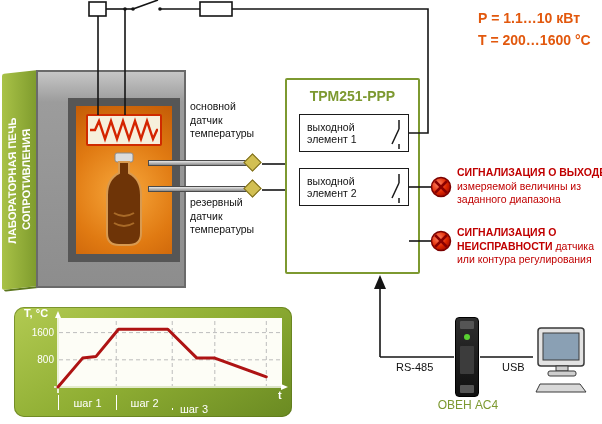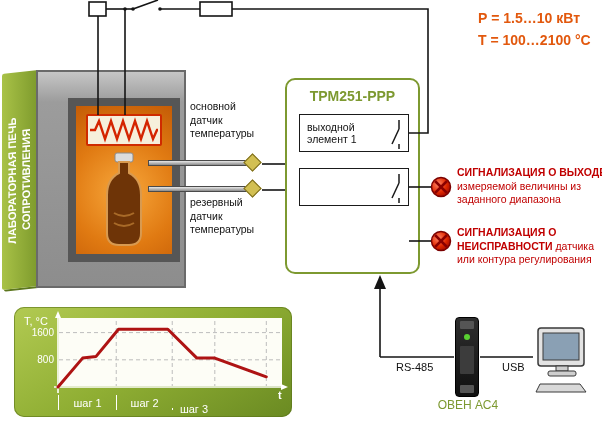--- a/index.html
+++ b/index.html
@@ -27,21 +27,21 @@
   .rod1{left:148px;top:160px;width:102px}
   .rod2{left:148px;top:186px;width:102px}
   .plug{width:13px;height:13px;background:#d2bf52;border:1.5px solid #7c6d1e;transform:rotate(45deg)}
   .plug1{left:246px;top:156px}
   .plug2{left:246px;top:182px}
   .sensor-label{width:70px;font-size:10.5px;line-height:1.3;color:#111}
   .label-main{left:190px;top:100px}
   .label-backup{left:190px;top:196px}
 
   
-  .trm-box{left:285px;top:78px;width:135px;height:196px;background:#fff;border:2px solid #7d9930;border-radius:10px}
+  .trm-box{left:285px;top:78px;width:135px;height:196px;background:#fff;border:2px solid #7d9930;border-radius:2px}
   .trm-title{position:absolute;top:8px;left:0;width:100%;text-align:center;color:#7d9930;font-weight:bold;font-size:14px}
   .out-box{position:absolute;left:12px;width:110px;height:38px;background:#fff;border:1.5px solid #1a1a1a;display:flex;align-items:center}
   .out1{top:34px}.out2{top:88px}.out3{top:142px}
   .out-label{padding-left:7px;font-size:10.5px;line-height:1.15;width:80px}
   .contact{position:absolute;right:3px;top:3px}
 
   
   .specs{left:478px;top:8px;color:#e2580d;font-weight:bold;font-size:14px;line-height:1.55;white-space:nowrap}
   .lamp1{left:430px;top:176px}
   .lamp2{left:430px;top:230px}
@@ -66,21 +66,21 @@
   .chart-box{left:14px;top:307px;width:278px;height:110px;border-radius:10px;
           background:linear-gradient(150deg,#b2ca52 0%,#8fae33 50%,#6a8a22 100%);
           box-shadow:inset 0 0 0 1px rgba(90,115,25,.6)}
   .chart-box svg{position:absolute;left:0;top:0;width:278px;height:110px}
   .plot-bg{fill:#fdfdf6}
   .axis{stroke:#fff;stroke-width:1.6;fill:none}
   .axis-arrow{fill:#fff}
   .gridline{stroke:#bdbdbd;stroke-width:1;stroke-dasharray:4 3;fill:none}
   .tick-label{fill:#fff;font-size:10px;text-anchor:end;font-family:"Liberation Sans","DejaVu Sans",sans-serif}
   .profile-line{fill:none;stroke:#ae1313;stroke-width:3;stroke-linejoin:round;stroke-linecap:round}
-  .chart-ylabel{position:absolute;left:10px;top:8px;color:#fff;font-weight:normal;font-size:11px}
+  .chart-ylabel{position:absolute;left:10px;top:0;color:#fff;font-weight:bold;font-size:11px}
   .chart-xlabel{position:absolute;left:264px;top:82px;color:#fff;font-weight:bold;font-size:11px}
   .steps-row{position:absolute;left:44px;top:88px;height:15px;display:flex}
   .step-label{display:flex;align-items:center;justify-content:center;border-left:1px solid #fff;
           color:#fff;font-size:11px;white-space:nowrap}
   .step-label:last-child{border-right:1px solid #fff}
 
   
   .overlay{left:0;top:0;width:602px;height:424px;z-index:9;pointer-events:none}
   .wire{stroke:#141414;stroke-width:1.6;fill:none}
   .wire-box{fill:#fff;stroke:#141414;stroke-width:1.6}
@@ -148,29 +148,30 @@
 
   <div class="trm-box">
     <div class="trm-title">ТРМ251-РРР</div>
     <div class="out-box out1">
       <span class="out-label">выходной элемент 1</span>
       <svg class="contact" width="18" height="32" viewBox="0 0 18 32">
         <path d="M12 2 V11 M12 11 L5 26 M12 26 V31" stroke="#1a1a1a" stroke-width="1.5" fill="none"></path>
       </svg>
     </div>
     <div class="out-box out2">
+      <span class="out-label">выходной элемент 2</span>
       <svg class="contact" width="18" height="32" viewBox="0 0 18 32">
         <path d="M12 2 V11 M12 11 L5 26 M12 26 V31" stroke="#1a1a1a" stroke-width="1.5" fill="none"></path>
       </svg>
     </div>
   </div>
 
   <div class="specs">
-    <div>Р = 1.5…10 кВт</div>
-    <div>Т = 100…2100 °С</div>
+    <div>Р = 1.1…10 кВт</div>
+    <div>Т = 200…1600 °С</div>
   </div>
 
   <svg class="lamp1" width="22" height="22" viewBox="0 0 22 22">
     <defs>
       <radialGradient id="lampGrad" cx="0.35" cy="0.35" r="0.8">
         <stop offset="0" stop-color="#ff8668"></stop>
           <stop offset="0.55" stop-color="#e02800"></stop>
           <stop offset="1" stop-color="#8f0000"></stop>
       </radialGradient>
     </defs>

